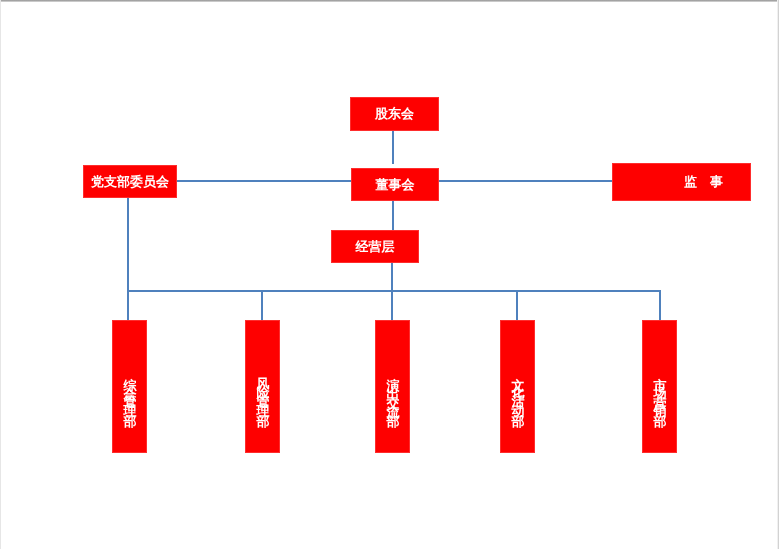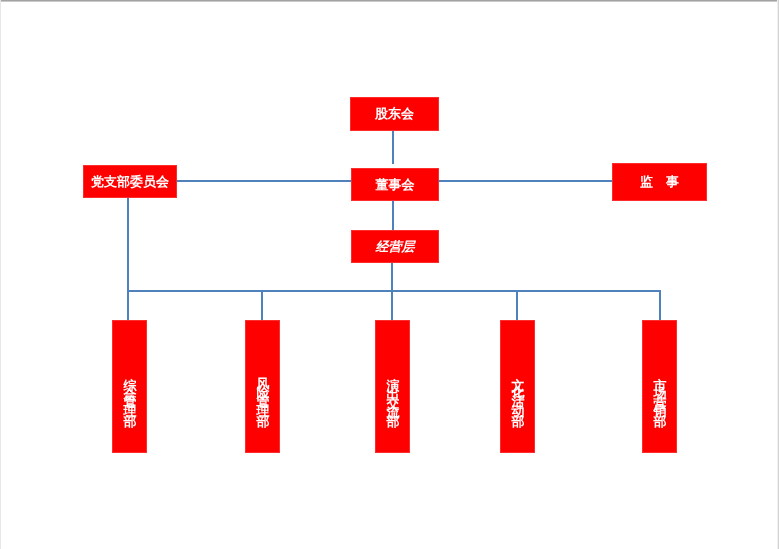--- a/index.html
+++ b/index.html
@@ -35,22 +35,22 @@
     letter-spacing:9px;
     padding-top:6px;
   }
 
   .line { position:absolute; background:var(--connector,#4f81bd); }
 
   
   #node-shareholders { left:350px; top:97px;  width:89px; height:34px; }
   #node-party        { left:83px;  top:165px; width:94px; height:33px; }
   #node-board        { left:351px; top:168px; width:88px; height:33px; }
-  #node-supervisor   { left:612px; top:163px; width:95px; height:38px; }
-  #node-management   { left:351px; top:230px; width:88px; height:33px;font-style:italic; }
+  #node-supervisor   { left:612px; top:163px; width:95px; height:38px;padding-left:44px; }
+  #node-management   { left:331px; top:230px; width:88px; height:33px; }
 
   
   .dept { top:320px; width:35px; height:127px; }
   #dept-0 { left:112px; }
   #dept-1 { left:245px; }
   #dept-2 { left:375px; }
   #dept-3 { left:500px; }
   #dept-4 { left:642px; }
 
   

